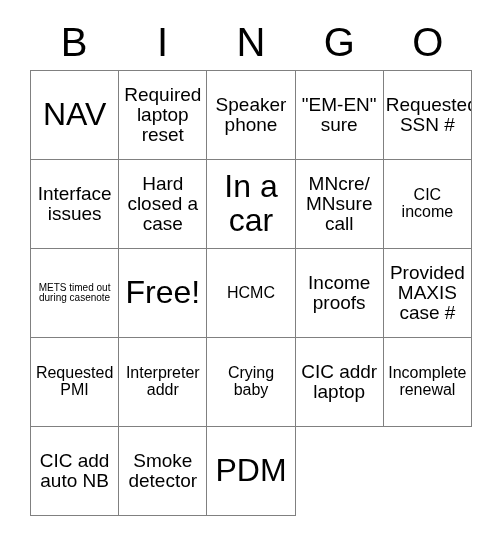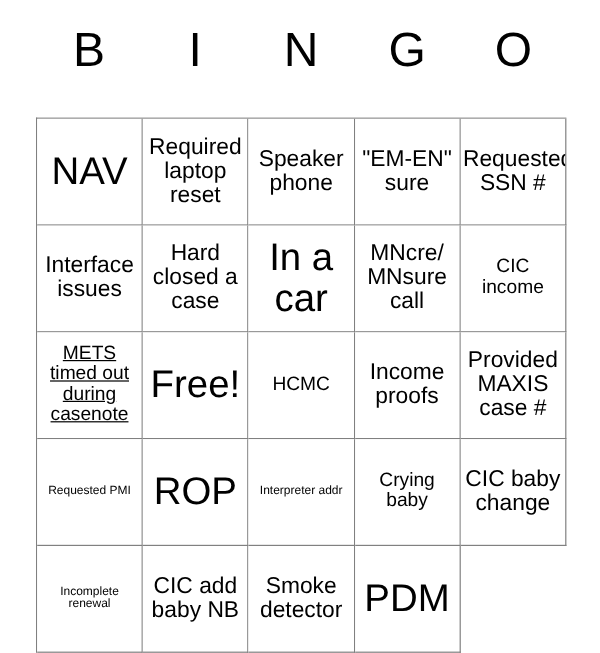--- a/index.html
+++ b/index.html
@@ -35,21 +35,20 @@
     letter-spacing: 0px;
     color: #000000;
   }
   #bingo-grid {
     display: grid;
     grid-template-columns: repeat(5, 1fr);
     grid-template-rows: repeat(5, 89px);
     border-top: 1px solid #808080;
     border-left: 1px solid #808080;
     box-sizing: content-box;
-    margin-top: 28px;
   }
   .bingo-cell {
     border-right: 1px solid #808080;
     border-bottom: 1px solid #808080;
     display: flex;
     align-items: center;
     justify-content: center;
     text-align: center;
     padding: 1px 2px;
     box-sizing: border-box;
@@ -58,22 +57,22 @@
   }
   .cell-text {
     display: block;
     width: 100%;
     line-height: 1.05;
   }
   
   .fs-xl .cell-text { font-size: 32px; }
   .fs-lg .cell-text { font-size: 16px; }
   .fs-md .cell-text { font-size: 19px; }
-  .fs-sm .cell-text { font-size: 10px; }
-  .fs-xs .cell-text { font-size: 16px; text-decoration: underline; }
+  .fs-sm .cell-text { font-size: 16px; }
+  .fs-xs .cell-text { font-size: 10px; }
 </style>
 </head>
 <body>
 
 <div id="bingo-card">
 
   <div id="bingo-header">
     <div class="header-letter">B</div>
     <div class="header-letter">I</div>
     <div class="header-letter">N</div>
@@ -127,38 +126,35 @@
     <div class="bingo-cell fs-md">
         <span class="cell-text">Income proofs</span>
       </div>
 
     <div class="bingo-cell fs-md">
         <span class="cell-text">Provided MAXIS case #</span>
       </div>
     <div class="bingo-cell fs-sm">
         <span class="cell-text">Requested PMI</span>
       </div>
-    <div class="bingo-cell fs-xl">
-        <span class="cell-text">ROP</span>
-      </div>
     <div class="bingo-cell fs-sm">
         <span class="cell-text">Interpreter addr</span>
       </div>
     <div class="bingo-cell fs-lg">
         <span class="cell-text">Crying baby</span>
       </div>
 
     <div class="bingo-cell fs-md">
-        <span class="cell-text">CIC baby change</span>
+        <span class="cell-text">CIC addr laptop</span>
       </div>
     <div class="bingo-cell fs-sm">
         <span class="cell-text">Incomplete renewal</span>
       </div>
     <div class="bingo-cell fs-md">
-        <span class="cell-text">CIC add baby NB</span>
+        <span class="cell-text">CIC add auto NB</span>
       </div>
     <div class="bingo-cell fs-md">
         <span class="cell-text">Smoke detector</span>
       </div>
     <div class="bingo-cell fs-xl">
         <span class="cell-text">PDM</span>
       </div>
 
   </div>
 </div>

